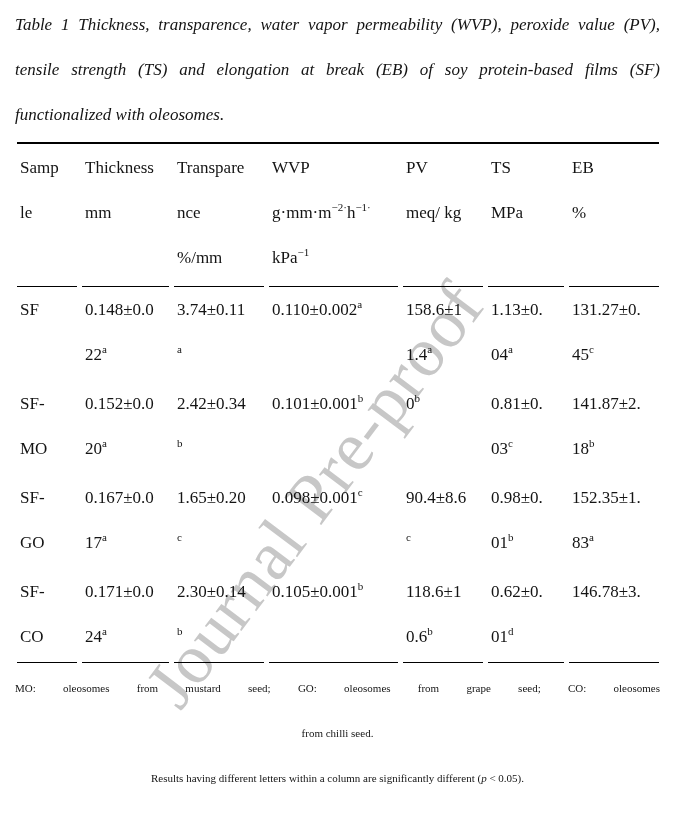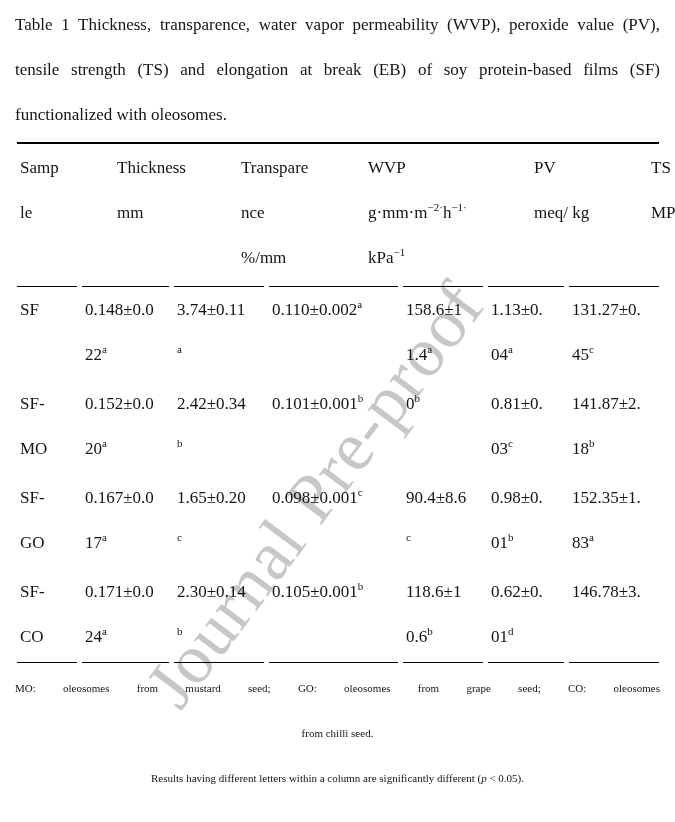--- a/index.html
+++ b/index.html
@@ -16,31 +16,31 @@
   
   .watermark{
     position:absolute;left:315px;top:495px;
     transform:translate(-50%,-50%) rotate(-53deg);
     font-size:70px;white-space:nowrap;
     color:#c7c7c7;z-index:0;letter-spacing:1px;
     font-family:"Liberation Serif","DejaVu Serif",serif;
   }
   
   .caption{margin:0 15px;padding-top:2px;font-size:17px;line-height:45px;}
-  .cap-line{text-align:justify;}
+  .cap-line{text-align:justify;font-style:italic;}
   .cap-line.stretch{text-align-last:justify;}
   
   .rule-top{margin:5px 16px 0 17px;border-top:2px solid #000;height:0;}
   .rule-seg{margin:0 16px 0 17px;display:grid;grid-template-columns:65px 92px 95px 134px 85px 81px 1fr;}
   .rule-seg .seg{border-top:1.5px solid #000;height:0;margin-right:5px;}
   .rule-seg .seg:last-child{margin-right:0;}
   
   .tgrid{margin:0 16px 0 17px;display:grid;grid-template-columns:65px 92px 95px 134px 85px 81px 1fr;
          font-size:17px;line-height:45px;}
-  .thead{padding:1px 0 6px 0;gap:32px;}
+  .thead{padding:1px 0 6px 0;}
   .cell{padding-left:3px;}
   .cell .line{height:45px;white-space:nowrap;overflow:visible;}
   .tbody{padding:0 0 3px 0;}
   .trow{margin-bottom:4px;}
   .trow:last-child{margin-bottom:0;}
   sup{font-size:11px;line-height:0;vertical-align:super;letter-spacing:0;}
   
   .footnotes{margin:0 15px;padding-top:3px;font-size:11px;line-height:45px;}
   .fn{text-align:center;}
   .fn.stretch{text-align:justify;text-align-last:justify;}

